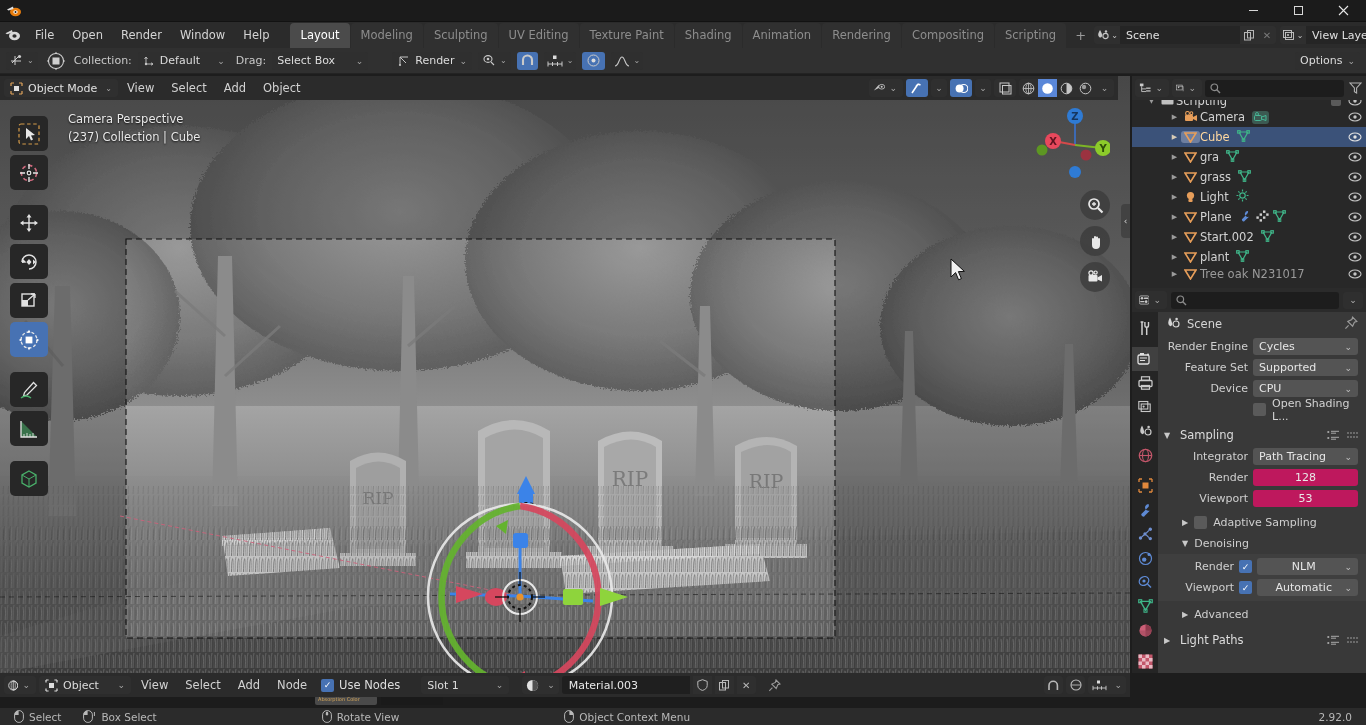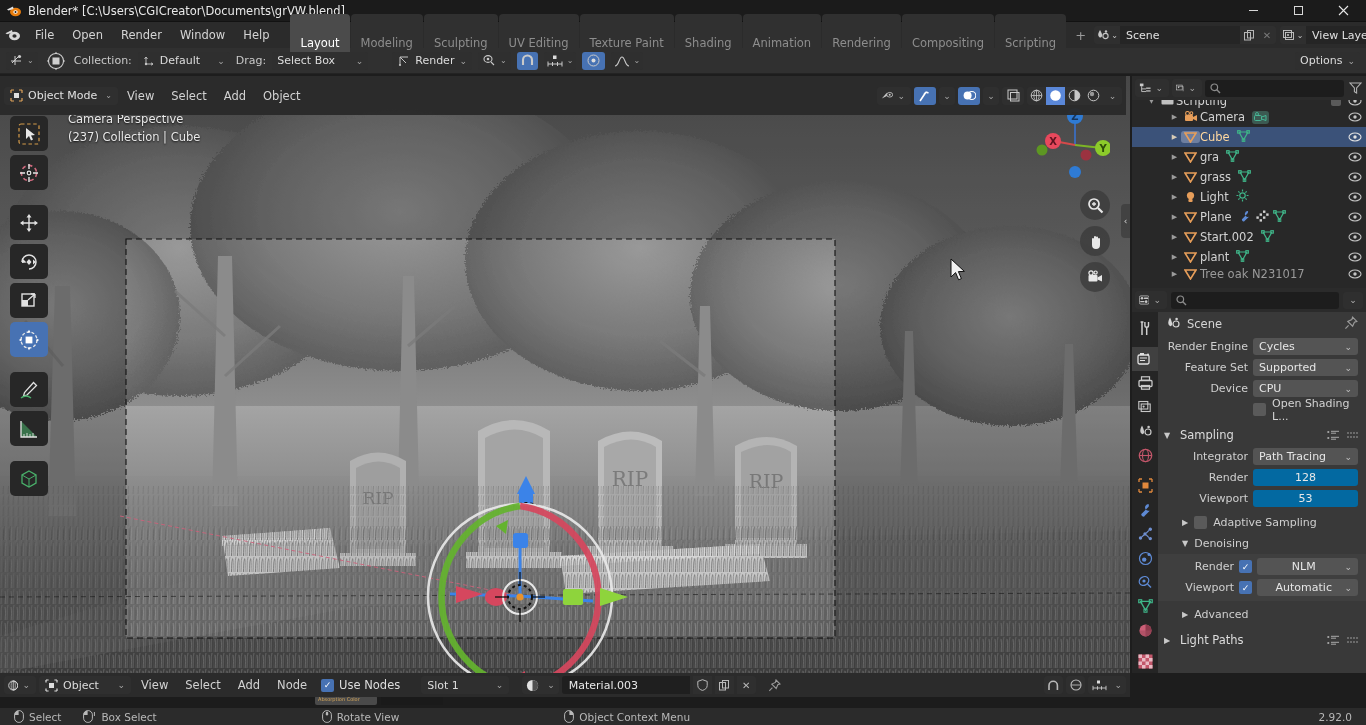--- a/index.html
+++ b/index.html
@@ -20,21 +20,21 @@
   .win-btns{margin-left:auto;display:flex;height:22px;}
   .win-btn{width:45px;height:22px;display:flex;align-items:center;justify-content:center;
            color:#d8d8d8;font-size:11px;}
   .win-btn svg{display:block;}
 
   
   .topbar{height:26px;background:#2b2b2b;display:flex;align-items:center;padding:0 4px;gap:0;}
   .blender-logo{width:22px;height:20px;display:flex;align-items:center;justify-content:center;margin-right:4px;}
   .menu-item{padding:3px 9px;color:#d4d4d4;font-size:11.5px;border-radius:3px;white-space:nowrap;}
   .ws-tabs{display:flex;align-items:center;margin-left:12px;gap:1px;}
-  .ws-tab{padding:22px 10px 6px;color:#8d8d8d;font-size:11.5px;background:#303030;
+  .ws-tab{padding:5px 10px 6px;color:#8d8d8d;font-size:11.5px;background:#303030;
           border-radius:4px 4px 0 0;white-space:nowrap;align-self:flex-end;}
   .ws-tab.active{background:#4b4b4b;color:#ffffff;}
   .ws-add{padding:3px 8px;color:#9a9a9a;font-size:13px;}
   .topbar-right{margin-left:auto;display:flex;align-items:center;gap:4px;padding-right:4px;}
   .scene-block{display:flex;align-items:center;height:18px;}
   .sb-icon{width:26px;height:18px;background:#2f2f2f;border-radius:3px 0 0 3px;
            display:flex;align-items:center;justify-content:center;gap:1px;color:#c7c7c7;}
   .sb-field{height:18px;background:#252525;min-width:120px;display:flex;align-items:center;
             padding:0 6px;color:#e0e0e0;font-size:11px;}
   .sb-btn{width:18px;height:18px;background:#2f2f2f;display:flex;align-items:center;
@@ -52,21 +52,21 @@
            gap:5px;padding:0 5px 0 5px;color:#dcdcdc;font-size:11px;min-width:86px;}
   .ts-drop .cv{margin-left:auto;color:#a6a6a6;font-size:9px;}
   .ts-gizmo{width:24px;height:22px;display:flex;align-items:center;justify-content:center;}
   .ts-right{margin-left:auto;display:flex;align-items:center;}
 
   
   .main{position:absolute;top:76px;left:0;width:1366px;height:597px;}
 
   
   .viewport{position:absolute;left:0;top:0;width:1130px;height:597px;background:#303030;overflow:hidden;}
-  .vp-header{position:absolute;top:0;left:0;right:4px;height:39px;background:rgba(42,42,42,0.96);
+  .vp-header{position:absolute;top:0;left:0;right:12px;height:24px;background:rgba(42,42,42,0.96);
              display:flex;align-items:center;padding:0 4px;gap:1px;z-index:20;}
   .mode-btn{height:18px;background:#2f2f2f;border-radius:3px;display:flex;align-items:center;
             gap:5px;padding:0 6px;color:#e0e0e0;font-size:11px;}
   .vp-menu{padding:2px 8px;color:#d2d2d2;font-size:11.5px;border-radius:3px;}
   .vp-hdr-right{margin-left:auto;display:flex;align-items:center;gap:3px;}
   .hb{height:18px;background:#2f2f2f;border-radius:3px;display:flex;align-items:center;
       justify-content:center;padding:0 4px;color:#c9c9c9;gap:2px;}
   .hb.on{background:#4772b3;color:#fff;}
   .hb-group{display:flex;height:18px;background:#2f2f2f;border-radius:3px;overflow:hidden;}
   .hb-group > div{width:19px;height:18px;display:flex;align-items:center;justify-content:center;color:#c6c6c6;}
@@ -117,21 +117,21 @@
               align-items:center;padding-top:4px;}
   .ptab{width:26px;height:25px;display:flex;align-items:center;justify-content:center;position:relative;}
   .ptab.active{background:#404040;}
   .ptab-sep{height:7px;}
   .props-content{flex:1;background:#393939;overflow:hidden;position:relative;}
   .prow{display:flex;align-items:center;height:21px;padding:0 8px 0 4px;gap:5px;}
   .plabel{flex:0 0 auto;text-align:right;color:#cfcfcf;font-size:11px;width:86px;}
   .pfield{flex:1;height:17px;background:#545454;border-radius:3px;display:flex;
           align-items:center;padding:0 6px;color:#e6e6e6;font-size:11px;justify-content:flex-end;}
   .pfield .cv{margin-left:auto;font-size:9px;color:#c2c2c2;}
-  .pnum{flex:1;height:17px;background:#0369a1;border-radius:3px;display:flex;
+  .pnum{flex:1;height:17px;background:#be185d;border-radius:3px;display:flex;
         align-items:center;justify-content:center;color:#e8e8e8;font-size:11px;}
   .scene-title{display:flex;align-items:center;height:24px;padding:0 8px 0 8px;gap:6px;}
   .scene-title .nm{color:#d5d5d5;font-size:11.5px;}
   .pin{margin-left:auto;color:#9a9a9a;}
   .panel-hdr{display:flex;align-items:center;height:22px;padding:0 8px 0 6px;gap:5px;color:#dcdcdc;font-size:11.5px;}
   .panel-hdr .tri{font-size:8px;color:#c9c9c9;width:11px;}
   .panel-hdr .right-ico{margin-left:auto;display:flex;gap:7px;align-items:center;color:#a9a9a9;}
   .sub-hdr{display:flex;align-items:center;height:21px;padding-left:24px;gap:6px;color:#cfcfcf;font-size:11px;}
   .chk{width:13px;height:13px;border-radius:2px;background:#545454;flex:0 0 auto;}
   .chk.on{background:#4772b3;display:flex;align-items:center;justify-content:center;color:#fff;font-size:9px;}
@@ -171,21 +171,20 @@
 
   <div class="titlebar">
     <span class="tb-icon">
       <svg width="16" height="16" viewBox="0 0 16 16">
         <ellipse cx="9.5" cy="9" rx="5.5" ry="4.2" fill="#e87d0d"></ellipse>
         <ellipse cx="9.5" cy="9" rx="2.2" ry="1.8" fill="#fff"></ellipse>
         <circle cx="9.5" cy="9" r="1" fill="#1b1b1b"></circle>
         <path d="M1 6.5 L7 3.5 L7.5 6 L2.5 7.5 Z" fill="#e2e2e2"></path>
       </svg>
     </span>
-    <span class="tb-title">Blender* [C:\Users\CGICreator\Documents\grVW.blend]</span>
     <div class="win-btns">
       <div class="win-btn">
         <svg width="11" height="11" viewBox="0 0 11 11">
             <rect x="1" y="5" width="9" height="1" fill="#d8d8d8"></rect>
           </svg>
       </div>
       <div class="win-btn">
         <svg width="11" height="11" viewBox="0 0 11 11">
             <rect x="1.5" y="1.5" width="8" height="8" fill="none" stroke="#d8d8d8" stroke-width="1"></rect>
           </svg>

